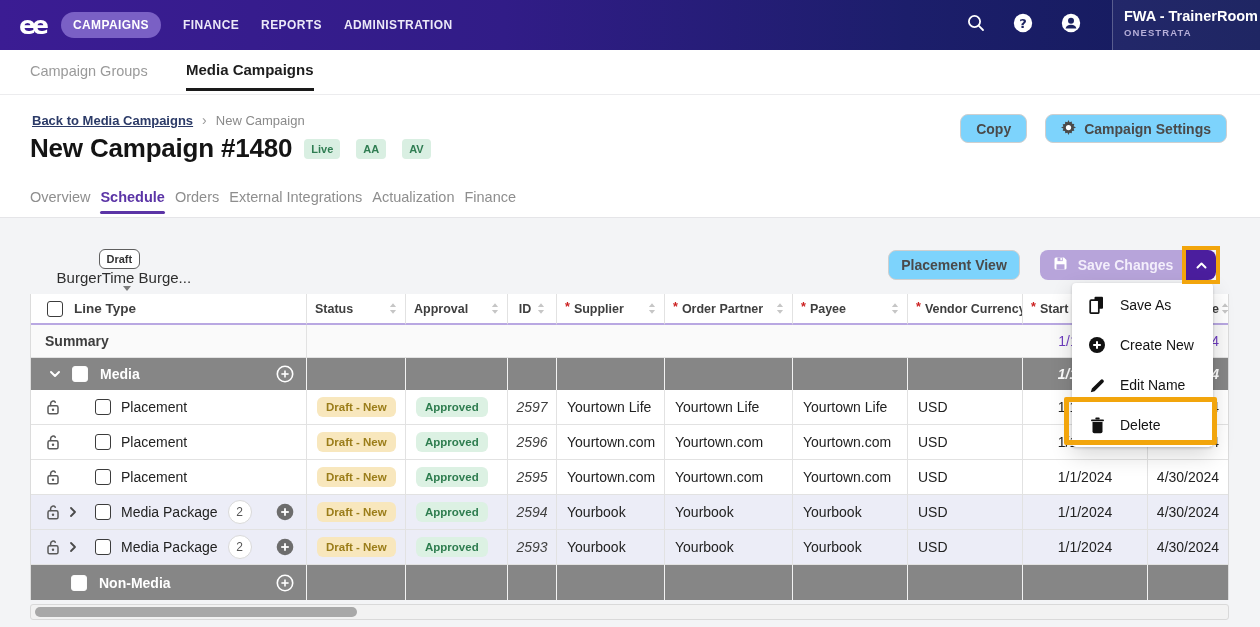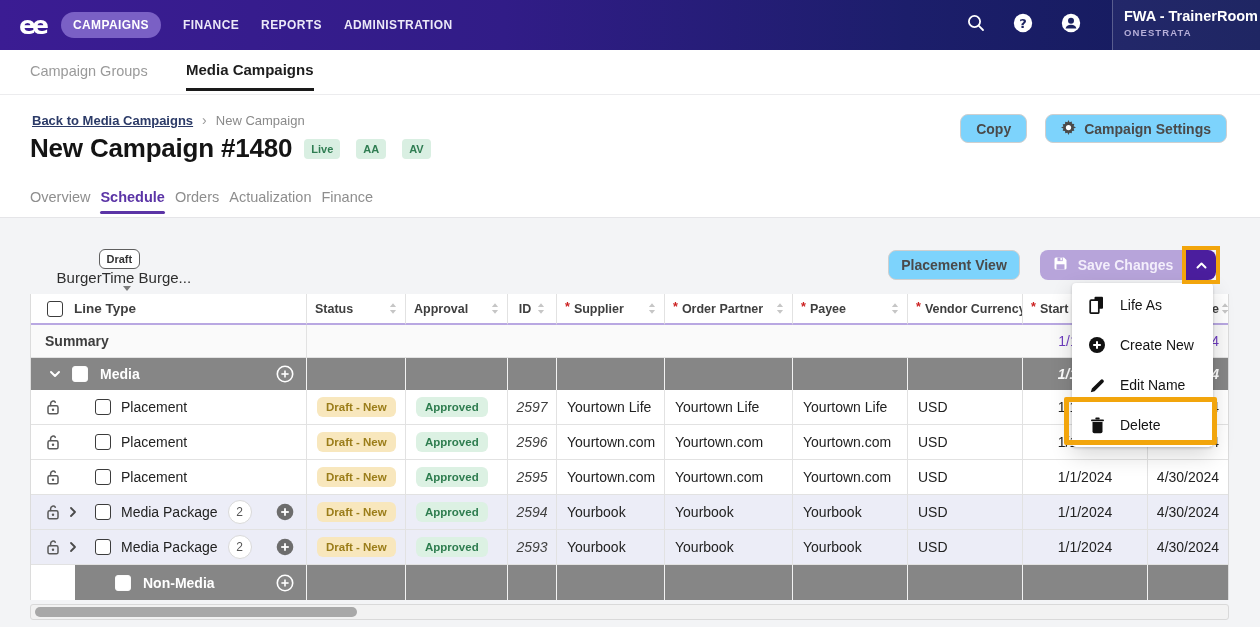--- a/index.html
+++ b/index.html
@@ -87,21 +87,21 @@
 .hcell-line span:last-child { font-size:13.5px; }
 
 
 .lt { padding-left:15px !important; }
 .lt .lockw { width:14px; display:flex; flex:none; }
 .lt .chevw { width:10px; margin-left:9px; display:flex; flex:none; }
 .lt .checkbox { margin-left:16px; margin-right:10px; }
 .lt-group { padding-left:18px !important; }
 .lt-group .chevw { width:12px; display:flex; flex:none; }
 .lt-group .checkbox { margin-left:11px; margin-right:12px; }
-.lt-group2 { padding-left:40px !important;margin-left:44px; }
+.lt-group2 { padding-left:40px !important; }
 .lt-group2 .checkbox { margin-right:12px; }
 
 
 .hscroll { position:absolute; left:30px; top:604px; width:1199px; height:16px; background:#f2f2f2; border:1px solid #d9d9d9; border-radius:3px; }
 .hthumb { position:absolute; left:4px; top:2px; width:322px; height:10px; background:#a8a8a8; border-radius:5px; }
 
 
 .menu { position:absolute; left:1072px; top:283px; width:141px; background:#fff; border-radius:4px; box-shadow:0 1px 3px rgba(0,0,0,.2),0 8px 22px rgba(0,0,0,.16); padding:2px 0; z-index:30; }
 .menu-item { height:40px; display:flex; align-items:center; padding-left:16px; gap:14px; font-size:14px; color:#141414; }
 .mi-icon { width:18px; display:flex; justify-content:center; }
@@ -170,20 +170,21 @@
     <div id="title-badges" style="display:flex; gap:16px; margin-left:12px;">
         <span class="tbadge">Live</span>
         <span class="tbadge">AA</span>
         <span class="tbadge">AV</span>
       </div>
   </div>
   <div class="tabbar" id="tabbar">
       <span class="tab">Overview</span>
       <span class="tab active">Schedule</span>
       <span class="tab">Orders</span>
+      <span class="tab">External Integrations</span>
       <span class="tab">Actualization</span>
       <span class="tab">Finance</span>
     </div>
 </div>
 
 <div class="toolbar-left">
   <span class="chip">Draft</span>
   <span class="sel-label">BurgerTime Burge...</span>
   <span class="caret-dn"></span>
   <span class="tsep"></span>
@@ -644,21 +645,21 @@
 </div>
 
 <div class="menu" id="save-menu">
     <div class="menu-item">
       <span class="mi-icon">
         <svg width="16" height="18" viewBox="0 0 16 18">
           <rect x="5.5" y="0.8" width="8.5" height="12" rx="1" fill="#111"></rect>
           <rect x="1.2" y="4.2" width="8.6" height="13" rx="1" fill="#fff" stroke="#111" stroke-width="1.7"></rect>
         </svg>
       </span>
-      <span>Life As</span>
+      <span>Save As</span>
     </div>
     <div class="menu-item">
       <span class="mi-icon">
         <svg width="18" height="18" viewBox="0 0 18 18">
           <circle cx="9" cy="9" r="8" fill="#111"></circle>
           <line x1="9" y1="5.2" x2="9" y2="12.8" stroke="#fff" stroke-width="2"></line>
           <line x1="5.2" y1="9" x2="12.8" y2="9" stroke="#fff" stroke-width="2"></line>
         </svg>
       </span>
       <span>Create New</span>

